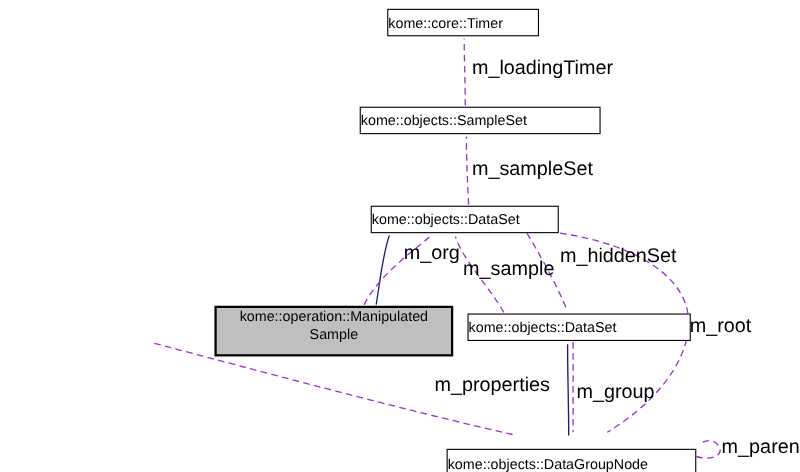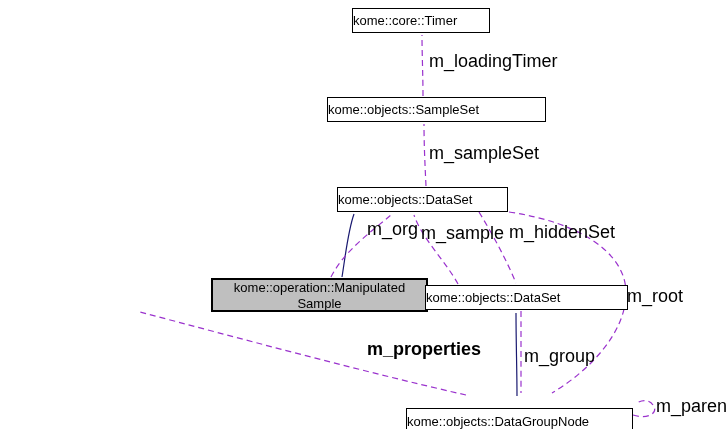--- a/index.html
+++ b/index.html
@@ -28,21 +28,21 @@
     cursor:pointer;text-align:center;
   }
   .node.focus{
     background:var(--focus-fill);border-width:2px;
     flex-direction:column;line-height:16px;cursor:default;
   }
   .edge-label{
     position:absolute;font-size:18px;color:var(--text);
     white-space:nowrap;line-height:14px;
   }
-  .edge-label.center{text-align:center;font-weight:bold;}
+  .edge-label.center{text-align:right;}
 </style>
 </head>
 <body>
 
 <div class="canvas">
 
   <svg class="edge-layer" width="727" height="429" viewBox="0 0 727 429">
     <defs>
       <marker id="arrow-usage" viewBox="0 0 9 7" refX="9" refY="3.5" markerWidth="9" markerHeight="7" orient="auto">
         <path d="M 0 0 L 9 3.5 L 0 7 z" fill="#9a32cd"></path>
@@ -81,40 +81,40 @@
 
   <div class="node" style="left:327px;top:97px;width:219px;height:25px">
     <span>kome::objects::SampleSet</span>
   </div>
 
   <div class="node" style="left:337px;top:187px;width:171px;height:25px">
     <span>kome::objects::DataSet</span>
   </div>
 
 
-  <div class="node focus" style="left:211px;top:278px;width:217px;height:34px">
+  <div class="node focus" style="left:195px;top:278px;width:217px;height:46px">
     <span>kome::operation::Manipulated</span>
     <span>Sample</span>
   </div>
 
   <div class="node" style="left:425px;top:285px;width:203px;height:25px">
     <span>kome::objects::DataSet</span>
   </div>
 
   <div class="node" style="left:406px;top:408px;width:227px;height:26px">
     <span>kome::objects::DataGroupNode</span>
   </div>
 
   <div class="edge-label" style="left:429px;top:54px">m_loadingTimer</div>
 
   <div class="edge-label" style="left:429px;top:146px">m_sampleSet</div>
 
   <div class="edge-label" style="left:367px;top:222px">m_org</div>
 
-  <div class="edge-label" style="left:421px;top:226px">m_sample</div>
+  <div class="edge-label" style="left:421px;top:237px">m_sample</div>
 
   <div class="edge-label" style="left:509px;top:225px">m_hiddenSet</div>
 
   <div class="edge-label" style="left:627px;top:289px">m_root</div>
 
   <div class="edge-label" style="left:524px;top:349px">m_group</div>
 
   <div class="edge-label center" style="left:348px;top:342px;width:152px">
     <div>m_properties</div>
   </div>

